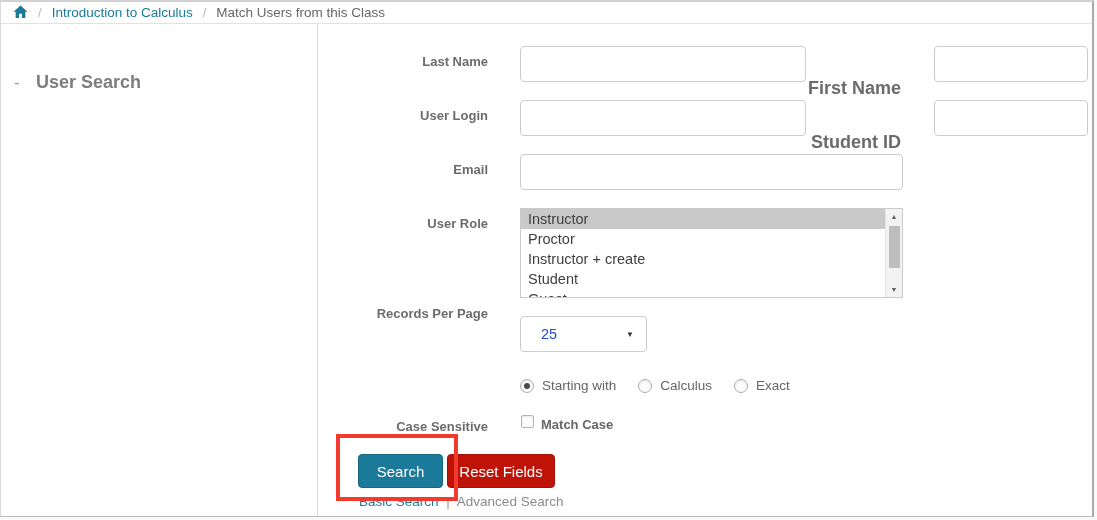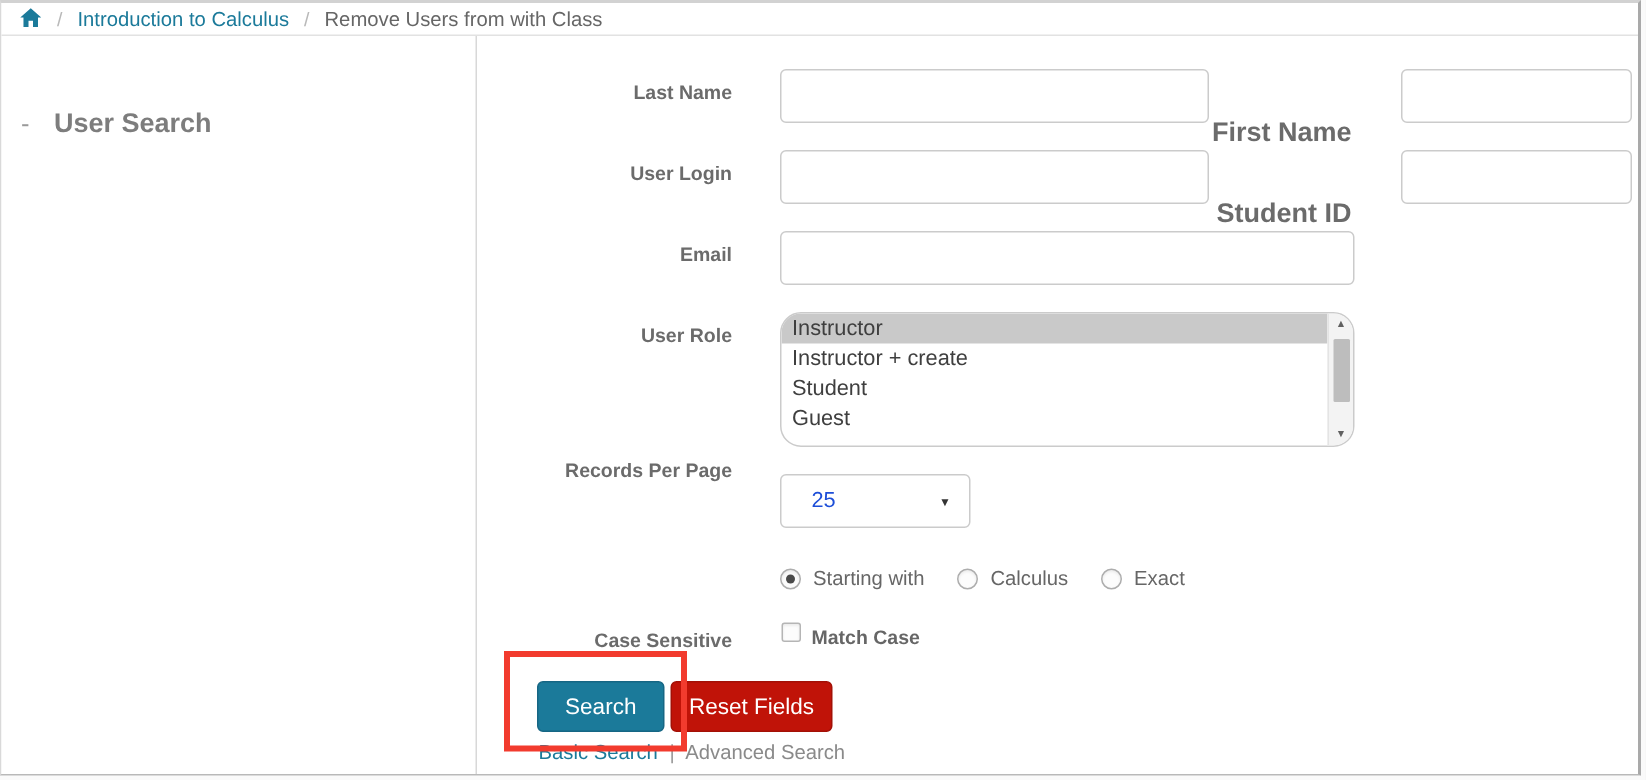--- a/index.html
+++ b/index.html
@@ -43,21 +43,21 @@
     font-size:18px; font-weight:bold; color:#6b6b6b;margin-top:24px;
   }
   .tinput {
     position:absolute; height:36px; border:1px solid #cbcbcb; border-radius:4px;
     background:#fff; font-family:"Liberation Sans", sans-serif; font-size:14px; color:#333;
     padding:0 10px; outline:none;
   }
   
   .listbox {
     position:absolute; left:519px; top:206px; width:383px; height:90px;
-    border:1px solid #cbcbcb; border-radius:14px; background:#fff; overflow:hidden;
+    border:1px solid #cbcbcb; border-radius:0; background:#fff; overflow:hidden;
   }
   .lb-item { height:20px; line-height:20px; padding-left:7px; font-size:14.5px; color:#3f3f3f; cursor:pointer; width:calc(100% - 17px); }
   .lb-item.selected { background:#c9c9c9; }
   .lb-scroll {
     position:absolute; right:0; top:0; bottom:0; width:17px; background:#f3f3f3;
     border-left:1px solid #e4e4e4; display:flex; flex-direction:column; align-items:center;
   }
   .lb-arrow { height:15px; width:100%; display:flex; align-items:center; justify-content:center; font-size:7px; color:#606060; cursor:pointer; }
   .lb-thumb { width:11px; height:42px; background:#bdbdbd; border-radius:1px; margin-top:2px; cursor:grab; }
   .lb-spacer { flex:1; }
@@ -118,21 +118,21 @@
 
     <div class="crumbbar">
       <span class="home-ic">
         <svg width="15" height="14" viewBox="0 0 16 15">
           <path d="M8 0.5 L15.5 7.2 H13.2 V14 H9.6 V9.4 H6.4 V14 H2.8 V7.2 H0.5 Z" fill="#1b7a9a"></path>
         </svg>
       </span>
       <span class="sep">/</span>
       <span class="crumb-link">Introduction to Calculus</span>
       <span class="sep">/</span>
-      <span class="crumb-current">Remove Users from with Class</span>
+      <span class="crumb-current">Match Users from this Class</span>
     </div>
 
     <div class="leftpanel">
       <span class="collapse-glyph">-</span>
       <h2 class="panel-title">User Search</h2>
     </div>
 
     <div class="flabel" style="top:52px;">Last Name</div>
     <div class="flabel-r" style="left:770px; top:52px;">First Name</div>
     <div class="flabel" style="top:106px;">User Login</div>
@@ -143,20 +143,21 @@
     <div class="flabel" style="top:417px;">Case Sensitive</div>
 
     <input class="tinput" style="left: 519px; top: 44px; width: 286px;">
     <input class="tinput" style="left: 933px; top: 44px; width: 154px;">
     <input class="tinput" style="left: 519px; top: 98px; width: 286px;">
     <input class="tinput" style="left: 933px; top: 98px; width: 154px;">
     <input class="tinput" style="left: 519px; top: 152px; width: 383px;">
 
     <div class="listbox">
       <div class="lb-item selected">Instructor</div>
+      <div class="lb-item">Proctor</div>
       <div class="lb-item">Instructor + create</div>
       <div class="lb-item">Student</div>
       <div class="lb-item">Guest</div>
       <div class="lb-scroll">
         <div class="lb-arrow">▲</div>
         <div class="lb-thumb"></div>
         <div class="lb-spacer"></div>
         <div class="lb-arrow">▼</div>
       </div>
     </div>

